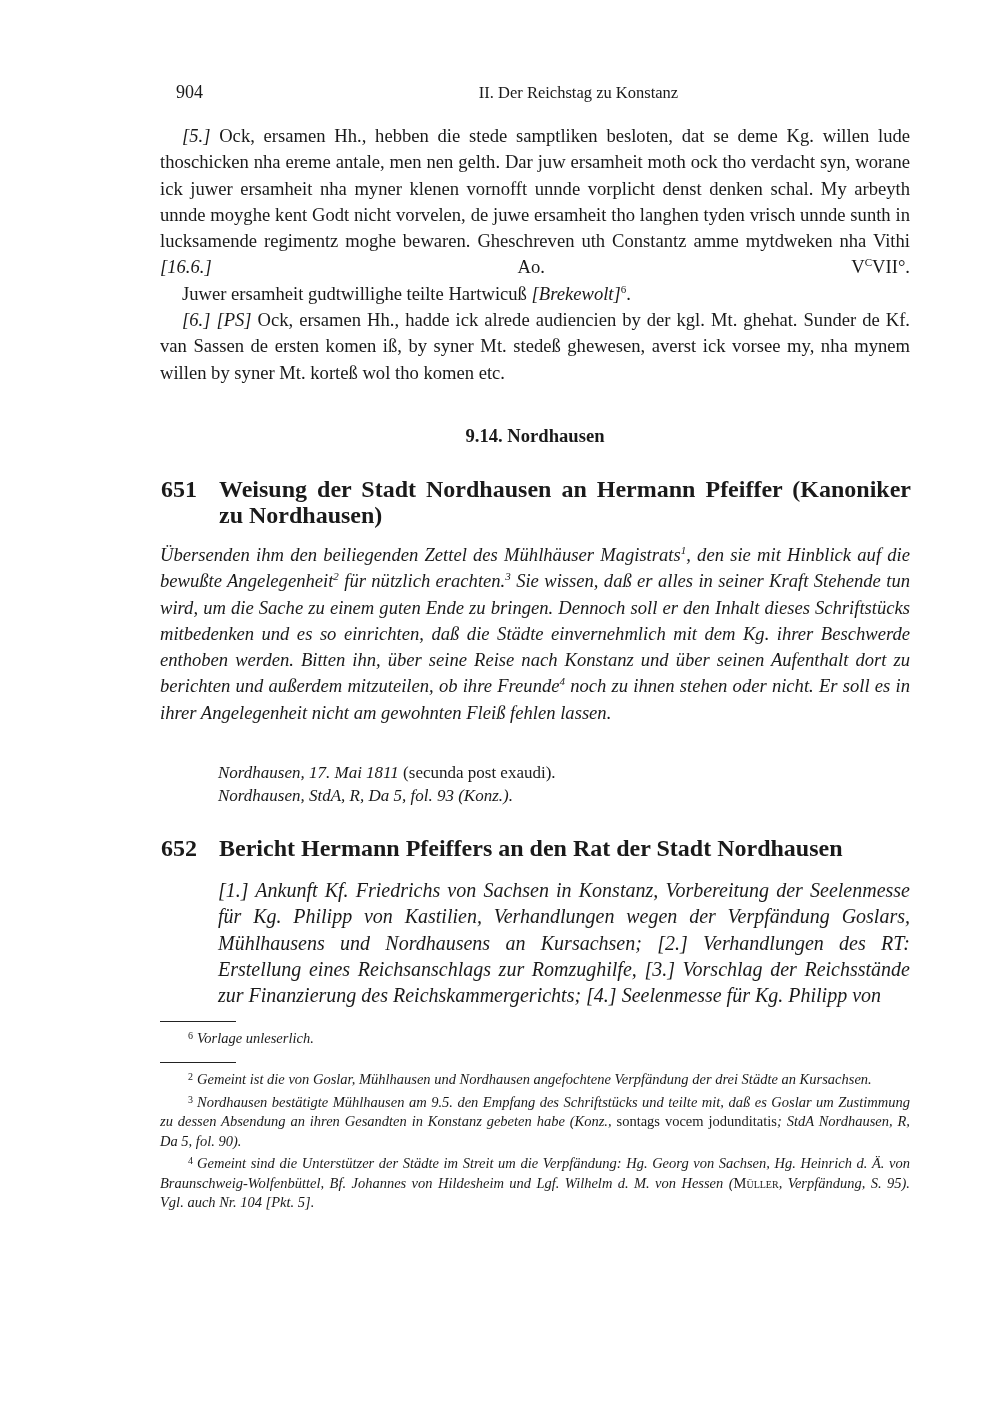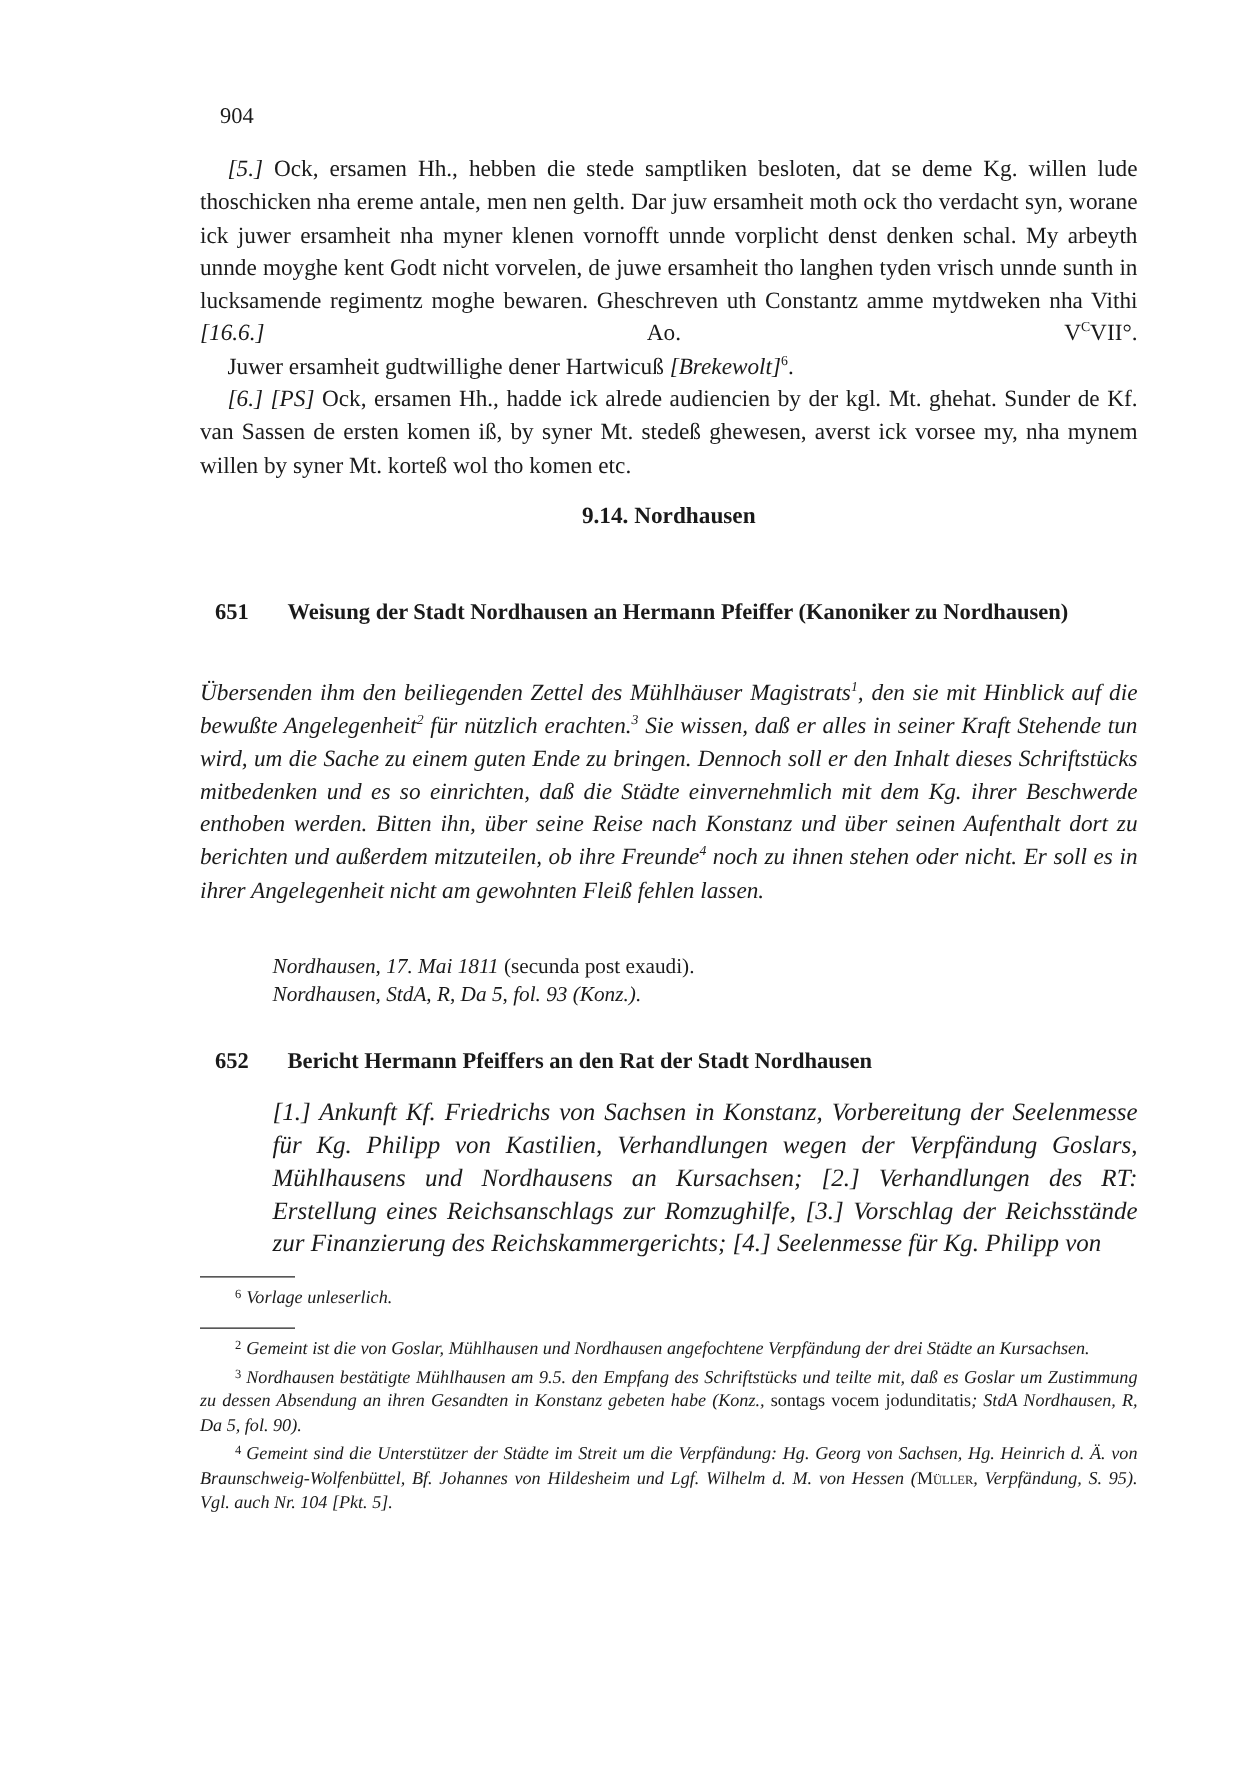--- a/index.html
+++ b/index.html
@@ -7,47 +7,48 @@
          font-family: "Liberation Serif", "DejaVu Serif", serif; color: #1a1a1a; }
   .page { position: absolute; left: 160px; top: 0; width: 750px; }
   .running-head { position: absolute; top: 82px; left: 0; width: 750px; height: 24px; font-size: 18px; margin-left: 16px; }
   .page-number { position: absolute; left: 0; top: 0; }
   .head-title { position: absolute; left: 0; right: 0; top: 1px; text-align: center; font-size: 16.5px; padding-left: 55px; }
   .body-text { position: absolute; top: 123px; left: 0; width: 750px; font-size: 18.6px; line-height: 26.3px; text-align: justify; }
   .body-text p { margin: 0; text-indent: 22px; }
   .body-text p.last-just { text-align-last: justify; }
   i { font-style: italic; }
   sup { font-size: 11px; vertical-align: super; line-height: 0; }
-  .section-heading { position: absolute; top: 402px; left: 0; width: 750px; text-align: center; font-size: 18.6px; font-weight: bold; }
-  .entry-heading { position: absolute; left: 12px; width: 750px; font-size: 18px; font-weight: bold; line-height: 26px; }
+  .section-heading { position: absolute; top: 425px; left: 0; width: 750px; text-align: center; font-size: 18.6px; font-weight: bold; }
+  .entry-heading { position: absolute; left: 1px; width: 750px; font-size: 24px; font-weight: bold; line-height: 26px; }
   .entry-num { position: absolute; left: 0; top: 0; }
   .entry-title { margin-left: 58px; text-align: justify; display: block; }
   .regest { position: absolute; left: 0; width: 750px; font-style: italic; font-size: 18.6px; line-height: 26.3px; text-align: justify; }
   .meta { position: absolute; left: 58px; font-size: 17px; line-height: 23px; }
   .meta-line { display: block; }
   .regest-indented { position: absolute; left: 58px; width: 692px; font-style: italic; font-size: 20px; line-height: 26.3px; text-align: justify; }
   .fn-rule { position: absolute; left: 0; width: 76px; height: 0; border-top: 1px solid #222; }
   .footnotes { position: absolute; left: 0; width: 750px; font-size: 14.5px; line-height: 19.5px; text-align: justify; }
   .footnotes p { margin: 0; text-indent: 28px; }
   .fn-mark { font-size: 10px; vertical-align: 4px; margin-right: 4px; font-style: normal; }
   .fi { font-style: italic; margin-top: 36px; }
   .sc { font-variant: small-caps; font-style: normal; }
 </style>
 </head>
 <body>
 
 <div class="page">
 
   <div class="running-head">
     <span class="page-number">904</span>
+    <span class="head-title">II. Der Reichstag zu Konstanz</span>
   </div>
 
   <div class="body-text">
     <p class="last-just"><i>[5.]</i><span> Ock, ersamen Hh., hebben die stede samptliken besloten, dat se deme Kg. willen lude thoschicken nha ereme antale, men nen gelth. Dar juw ersamheit moth ock tho verdacht syn, worane ick juwer ersamheit nha myner klenen vornofft unnde vorplicht denst denken schal. My arbeyth unnde moyghe kent Godt nicht vorvelen, de juwe ersamheit tho langhen tyden vrisch unnde sunth in lucksamende regimentz moghe bewaren. Gheschreven uth Constantz amme mytdweken nha Vithi </span><i>[16.6.]</i><span> Ao. V</span><sup>C</sup><span>VII°.</span></p>
-    <p><span>Juwer ersamheit gudtwillighe dener Hartwicuß </span><i>[Brekewolt]</i><sup>6</sup><span>.</span></p>
+    <p><span>Juwer ersamheit gudtwillighe teilte Hartwicuß </span><i>[Brekewolt]</i><sup>6</sup><span>.</span></p>
     <p><i>[6.] [PS]</i><span> Ock, ersamen Hh., hadde ick alrede audiencien by der kgl. Mt. ghehat. Sunder de Kf. van Sassen de ersten komen iß, by syner Mt. stedeß ghewesen, averst ick vorsee my, nha mynem willen by syner Mt. korteß wol tho komen etc.</span></p>
   </div>
 
   <div class="section-heading">9.14. Nordhausen</div>
 
   <div class="entry-heading" style="top:476px;">
     <span class="entry-num">651</span>
     <span class="entry-title">Weisung der Stadt Nordhausen an Hermann Pfeiffer (Kanoniker zu Nordhausen)</span>
   </div>
 

